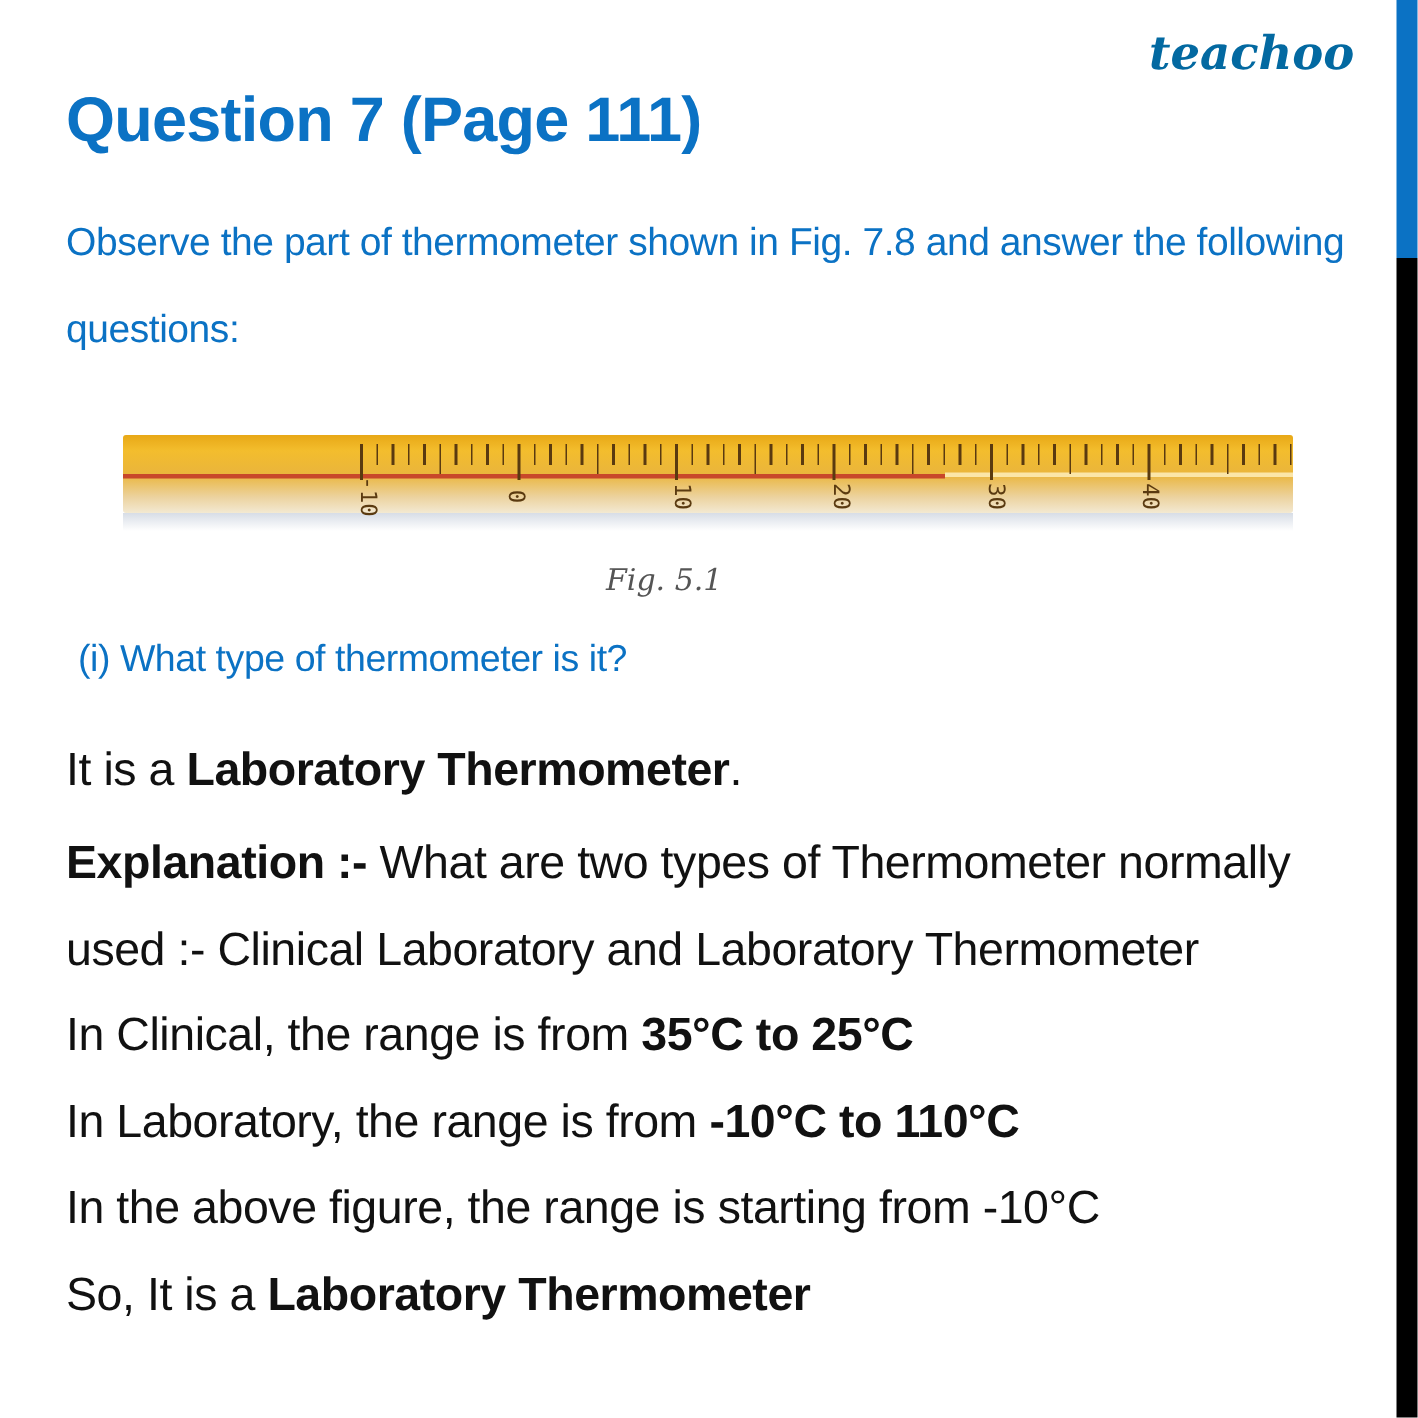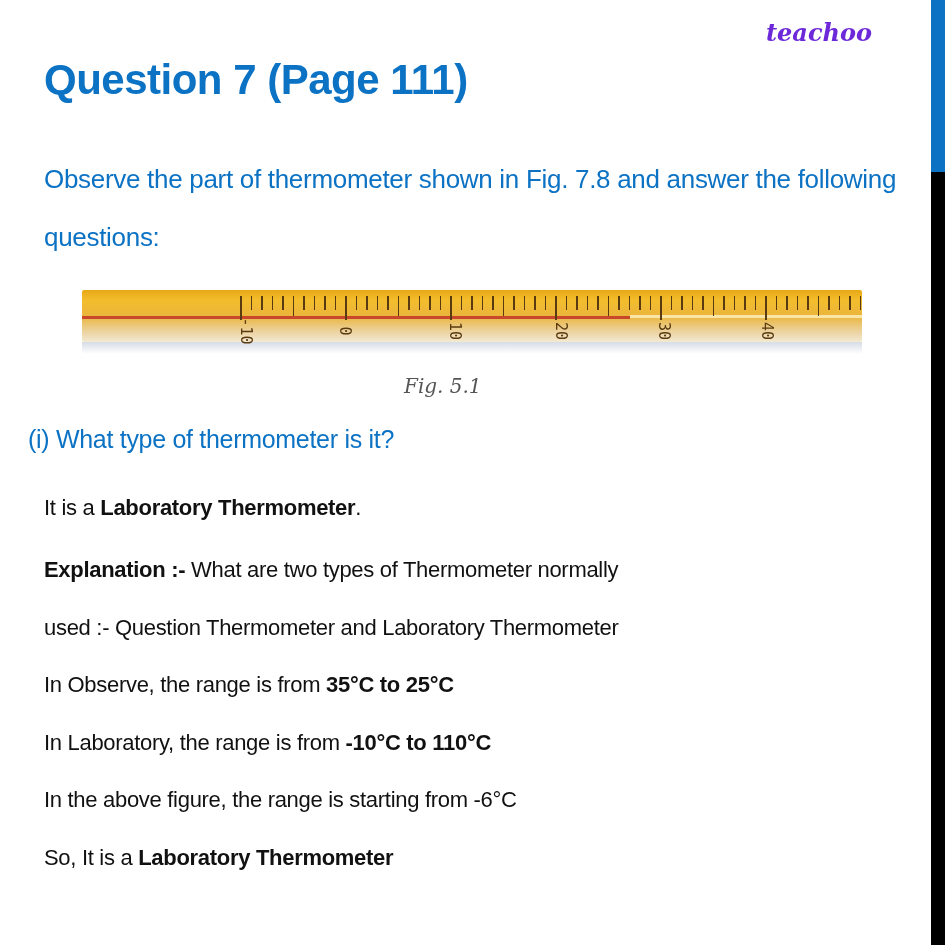--- a/index.html
+++ b/index.html
@@ -1,32 +1,32 @@
 <!DOCTYPE html>
 <html><head>
 <meta charset="utf-8">
 <style>
   html, body { margin: 0; padding: 0; }
   body { width: 945px; height: 945px; background: #ffffff; position: relative; overflow: hidden; font-family: "Liberation Sans", sans-serif; }
-  .logo { position: absolute; left: 766px; top: 18px; font-family: "DejaVu Serif", serif; font-style: italic; font-weight: bold; font-size: 24px; color: #6d28d9; letter-spacing: 0px; }
+  .logo { position: absolute; left: 766px; top: 18px; font-family: "DejaVu Serif", serif; font-style: italic; font-weight: bold; font-size: 31px; color: #0369a1; letter-spacing: 0px; }
   .right-bar-blue { position: absolute; left: 931px; top: 0; width: 14px; height: 172px; background: #0b72c4; }
   .right-bar-black { position: absolute; left: 931px; top: 172px; width: 14px; height: 773px; background: #000; }
   .title { position: absolute; left: 44px; top: 56px; font-size: 42px; font-weight: bold; color: #0b72c4; letter-spacing: -0.5px; }
-  .question { position: absolute; left: 44px; top: 150px; width: 880px; font-size: 26px; color: #0b72c4; line-height: 58px; letter-spacing: -0.3px; }
+  .question { position: absolute; left: 44px; top: 132px; width: 880px; font-size: 26px; color: #0b72c4; line-height: 58px; letter-spacing: -0.3px; }
   .figure { position: absolute; left: 82px; top: 290px; width: 780px; height: 62px; }
   .tube { position: absolute; left: 0; top: 0; width: 780px; height: 52px; background: linear-gradient(#e8a816 0%, #f3bd2d 20%, #eab53c 50%, #ecd3a0 80%, #f3e9d2 100%); border-radius: 2px; }
   .shadow { position: absolute; left: 0; top: 52px; width: 780px; height: 12px; background: linear-gradient(#d7dde6, #ffffff); }
   .mercury { position: absolute; left: 0; top: 26px; width: 548px; height: 3px; background: #c8472a; }
   .capillary { position: absolute; left: 548px; top: 25px; width: 232px; height: 3px; background: #fbe6a8; }
   .ticks { position: absolute; left: 158px; top: 6px; width: 622px; height: 24px; }
   .tick { position: absolute; top: 0; width: 1.5px; background: #5a3a10; }
   .scale-label { position: absolute; top: 32px; font-family: "DejaVu Sans Mono", monospace; font-size: 15px; color: #5a3a10; transform: rotate(90deg); transform-origin: center; }
   .caption { position: absolute; left: 404px; top: 374px; font-family: "DejaVu Serif", serif; font-style: italic; font-size: 20px; color: #555; }
-  .sub-question { position: absolute; left: 28px; top: 425px; font-size: 25px; color: #0b72c4; letter-spacing: -0.3px; }
-  .body-text { position: absolute; left: 44px; font-size: 22px; color: #111; letter-spacing: -0.3px; white-space: nowrap; }
+  .sub-question { position: absolute; left: 52px; top: 425px; font-size: 25px; color: #0b72c4; letter-spacing: -0.3px; }
+  .body-text { position: absolute; left: 44px; font-size: 31px; color: #111; letter-spacing: -0.3px; white-space: nowrap; }
   b { font-weight: bold; }
 </style>
 </head>
 <body>
 
 <div class="logo">teachoo</div>
 <div class="right-bar-blue"></div>
 <div class="right-bar-black"></div>
 
 <div class="title">Question 7 (Page 111)</div>
@@ -107,21 +107,21 @@
   <div class="scale-label" style="left:676px">40</div>
 </div>
 <div class="caption">Fig. 5.1</div>
 
 <div class="sub-question">(i) What type of thermometer is it?</div>
 
 <div class="body-text" style="top:495px"><span>It is a </span><b>Laboratory Thermometer</b><span>.</span></div>
 
 <div class="body-text" style="top:557px"><b>Explanation :-</b><span> What are two types of Thermometer normally</span></div>
 
-<div class="body-text" style="top:615px">used :- Question Thermometer and Laboratory Thermometer</div>
+<div class="body-text" style="top:615px">used :- Clinical Laboratory and Laboratory Thermometer</div>
 
-<div class="body-text" style="top:672px"><span>In Observe, the range is from </span><b>35°C to 25°C</b></div>
+<div class="body-text" style="top:672px"><span>In Clinical, the range is from </span><b>35°C to 25°C</b></div>
 
 <div class="body-text" style="top:730px"><span>In Laboratory, the range is from </span><b>-10°C to 110°C</b></div>
 
-<div class="body-text" style="top:787px">In the above figure, the range is starting from -6°C</div>
+<div class="body-text" style="top:787px">In the above figure, the range is starting from -10°C</div>
 
 <div class="body-text" style="top:845px"><span>So, It is a </span><b>Laboratory Thermometer</b></div>
 
 </body></html>

